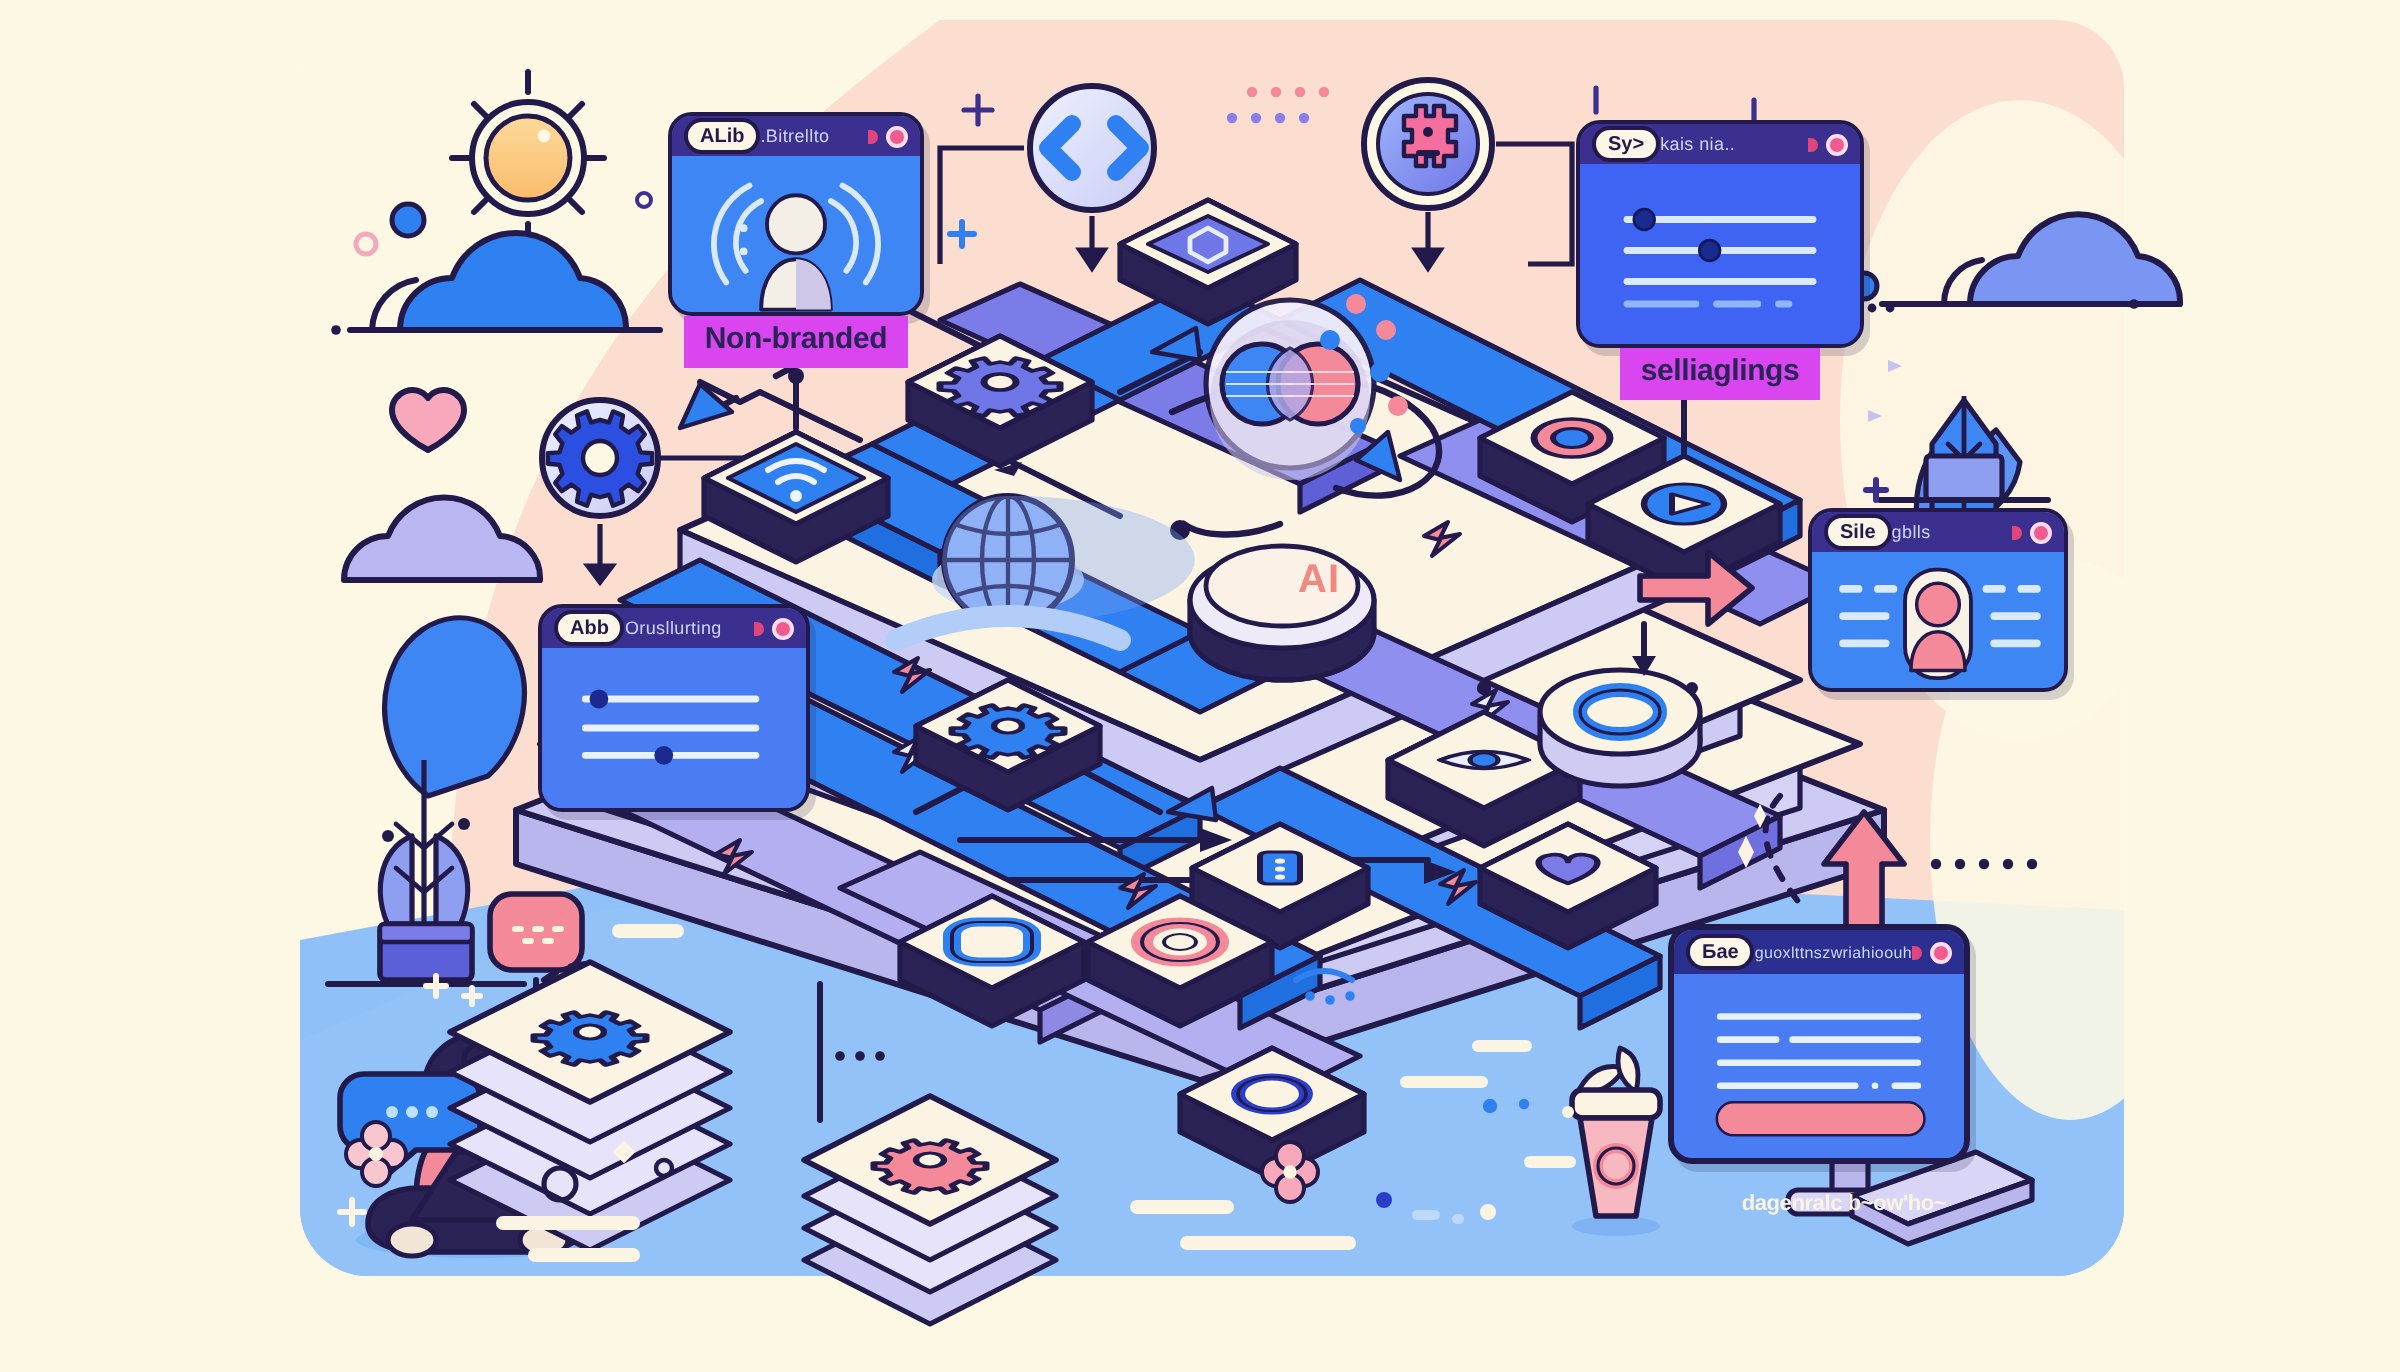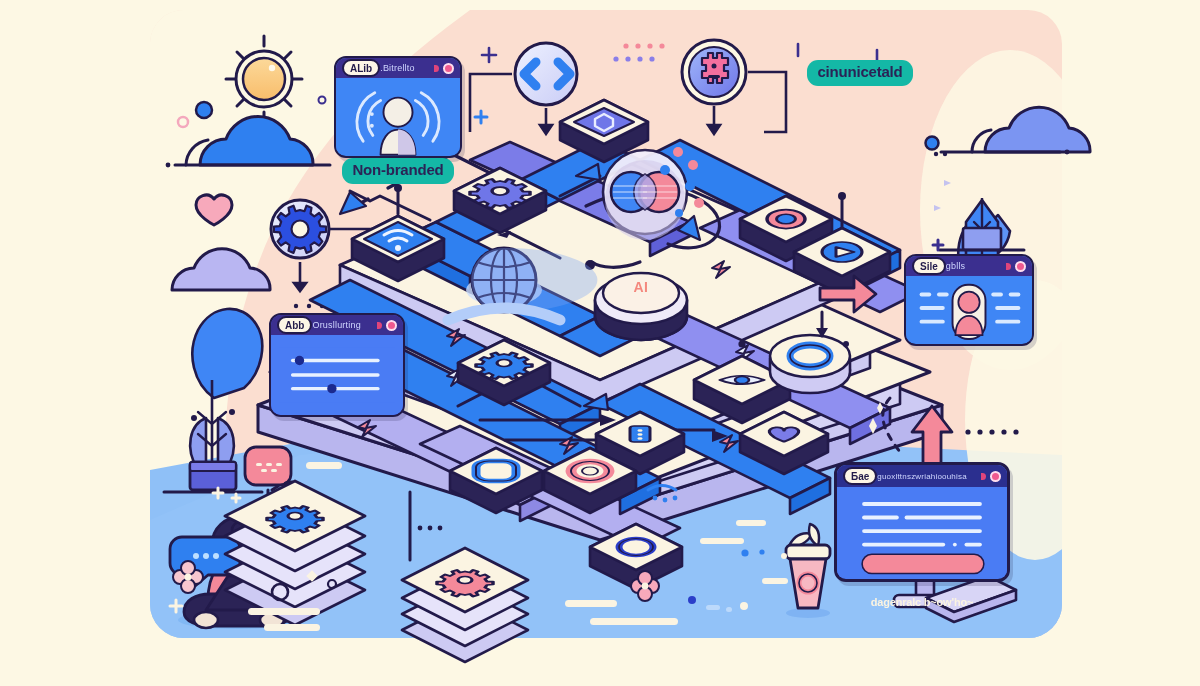--- a/index.html
+++ b/index.html
@@ -35,21 +35,21 @@
   .card .bar .dots{display:flex;align-items:center;gap:4px;}
   .card .bar .dots i{display:block;width:7px;height:7px;border-radius:50%;}
   .card .bar .dots i.a{background:#e0457b;border-radius:0 7px 7px 0;width:5px;}
   .card .bar .dots i.b{background:#f05a8f;border:2px solid #fde;}
   .card .body{position:relative;padding:8px;}
   .card .caption{
     margin-top:7px;text-align:center;font-size:15px;font-weight:700;
     color:#2b2356;letter-spacing:-.2px;
   }
   .card .capwrap{
-    background:#14b8a6;border-radius:11px;padding:3px 10px 5px;
+    background:#d946ef;border-radius:0;padding:3px 10px 5px;
     display:inline-block;
   }
   .capcenter{width:100%;text-align:center;}
 </style>
 </head>
 <body>
 
 <div id="stage">
 
 <svg class="layer" viewBox="0 0 1200 686">
@@ -719,24 +719,47 @@
         <circle cx="64" cy="34" r="15" fill="#f4efe6" stroke="#221a4a" stroke-width="2"></circle>
         <path d="M46 78 c0 -16 8 -26 18 -26 c10 0 18 10 18 26z" fill="#f4efe6" stroke="#221a4a" stroke-width="2" stroke-linejoin="round"></path>
         <path d="M64 52 c10 0 18 10 18 26 h-18z" fill="#cfc7e8"></path>
       </svg>
     </div>
   </div>
   <div class="capcenter"><span class="capwrap"><span class="caption">Non-branded</span></span></div>
 </div>
 
 <div class="card" style="left:788px;top:60px;width:144px;">
-  <div class="capcenter"><span class="capwrap"><span class="caption">cinunicetald</span></span></div>
+  <div class="win" style="background:#4a58e8;">
+    <div class="bar">
+      <span class="pill">Sy&gt;</span>
+      <span class="tabtxt">kais nia..</span>
+      <span class="dots">
+            <i class="a"></i>
+            <i class="b"></i>
+          </span>
+    </div>
+    <div class="body" style="height:74px;background:#3f63f2;">
+      <svg viewBox="0 0 144 74" style="width:100%;height:100%;display:block">
+        <rect width="144" height="74" fill="#3f63f2"></rect>
+        <rect x="16" y="15" width="112" height="4" rx="2" fill="#dbe9ff"></rect>
+        <circle cx="28" cy="17" r="6" fill="#1b2a8f" stroke="#0f1a5e" stroke-width="1.6"></circle>
+        <rect x="16" y="33" width="112" height="4" rx="2" fill="#dbe9ff"></rect>
+        <circle cx="66" cy="35" r="6" fill="#1b2a8f" stroke="#0f1a5e" stroke-width="1.6"></circle>
+        <rect x="16" y="51" width="112" height="4" rx="2" fill="#dbe9ff"></rect>
+        <rect x="16" y="64" width="44" height="4" rx="2" fill="#8fb6ff"></rect>
+        <rect x="68" y="64" width="28" height="4" rx="2" fill="#8fb6ff"></rect>
+        <rect x="104" y="64" width="10" height="4" rx="2" fill="#8fb6ff"></rect>
+      </svg>
+    </div>
+  </div>
+  <div class="capcenter"><span class="capwrap"><span class="caption">selliaglings</span></span></div>
 </div>
 
-<div class="card" style="left:225px;top:313px;width:136px;padding-left:44px;">
+<div class="card" style="left:225px;top:302px;width:136px;padding-left:44px;">
   <div class="win" style="background:#4a58e8;">
     <div class="bar">
       <span class="pill">Abb</span>
       <span class="tabtxt">Orusllurting</span>
       <span class="dots">
             <i class="a"></i>
             <i class="b"></i>
           </span>
     </div>
     <div class="body" style="height:64px;background:#4a7cf4;">
@@ -776,21 +799,21 @@
           <rect x="92" y="44" width="26" height="4" rx="2"></rect>
         </g>
         <rect x="48" y="8" width="34" height="56" rx="16" fill="#f7f1e6" stroke="#221a4a" stroke-width="2"></rect>
         <circle cx="65" cy="26" r="11" fill="#f4899a" stroke="#221a4a" stroke-width="1.8"></circle>
         <path d="M51 60 c0 -12 6 -20 14 -20 c8 0 14 8 14 20z" fill="#f4899a" stroke="#221a4a" stroke-width="1.8" stroke-linejoin="round"></path>
       </svg>
     </div>
   </div>
 </div>
 
-<div class="card" style="left:834px;top:462px;width:176px;">
+<div class="card" style="left:834px;top:462px;width:151px;">
   <div class="win" style="background:#4a7cf4;border-width:3px;">
     <div class="bar" style="height:22px;background:#2b2f8f">
       <span class="pill">Бае</span>
       <span class="tabtxt" style="font-size:8px">guoxlttnszwriahioouhisa</span>
       <span class="dots">
             <i class="a"></i>
             <i class="b"></i>
           </span>
     </div>
     <div class="body" style="height:92px;padding:0">
@@ -805,15 +828,15 @@
           <rect x="120" y="56" width="4" height="4" rx="2"></rect>
           <rect x="132" y="56" width="18" height="4" rx="2"></rect>
         </g>
         <rect x="26" y="68" width="126" height="20" rx="10" fill="#f4899a" stroke="#221a4a" stroke-width="1.6"></rect>
       </svg>
     </div>
   </div>
   <div style="position:absolute;left:30px;top:134px;width:116px;text-align:center;font-size:11px;font-weight:700;color:#fbf4e2;letter-spacing:-.2px;">dagenralc b~ow'ho~</div>
 </div>
 
-<div style="position:absolute;left:612px;top:279px;width:58px;text-align:center;font-size:14px;font-weight:700;color:#f4887e;letter-spacing:.5px;">AI</div>
+<div style="position:absolute;left:612px;top:279px;width:58px;text-align:right;font-size:20px;font-weight:700;color:#f4887e;letter-spacing:.5px;">AI</div>
 
 </div>
 
 </body></html>

